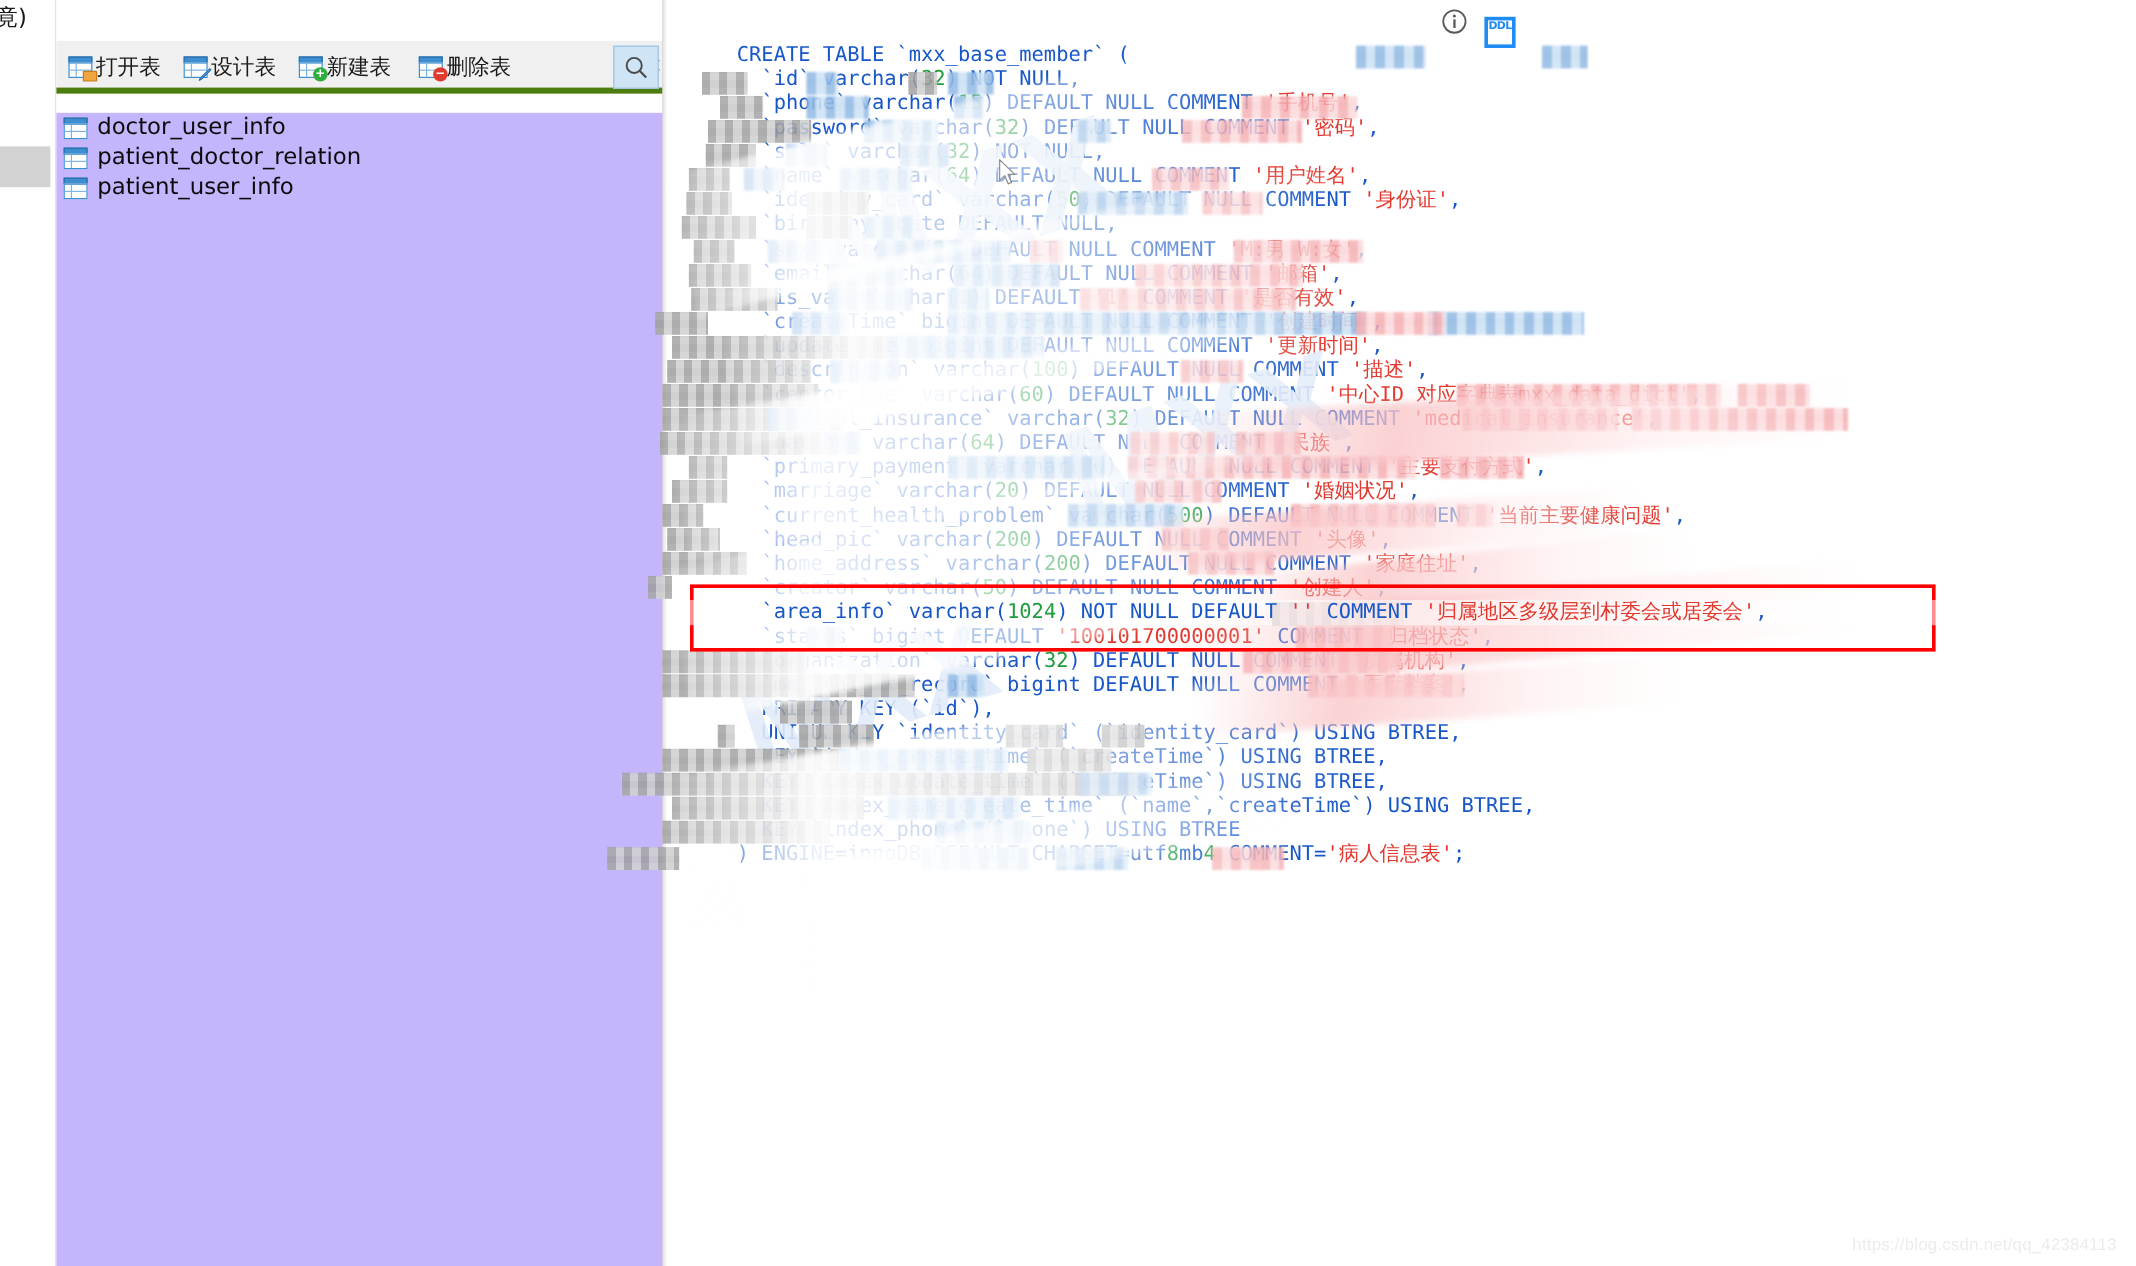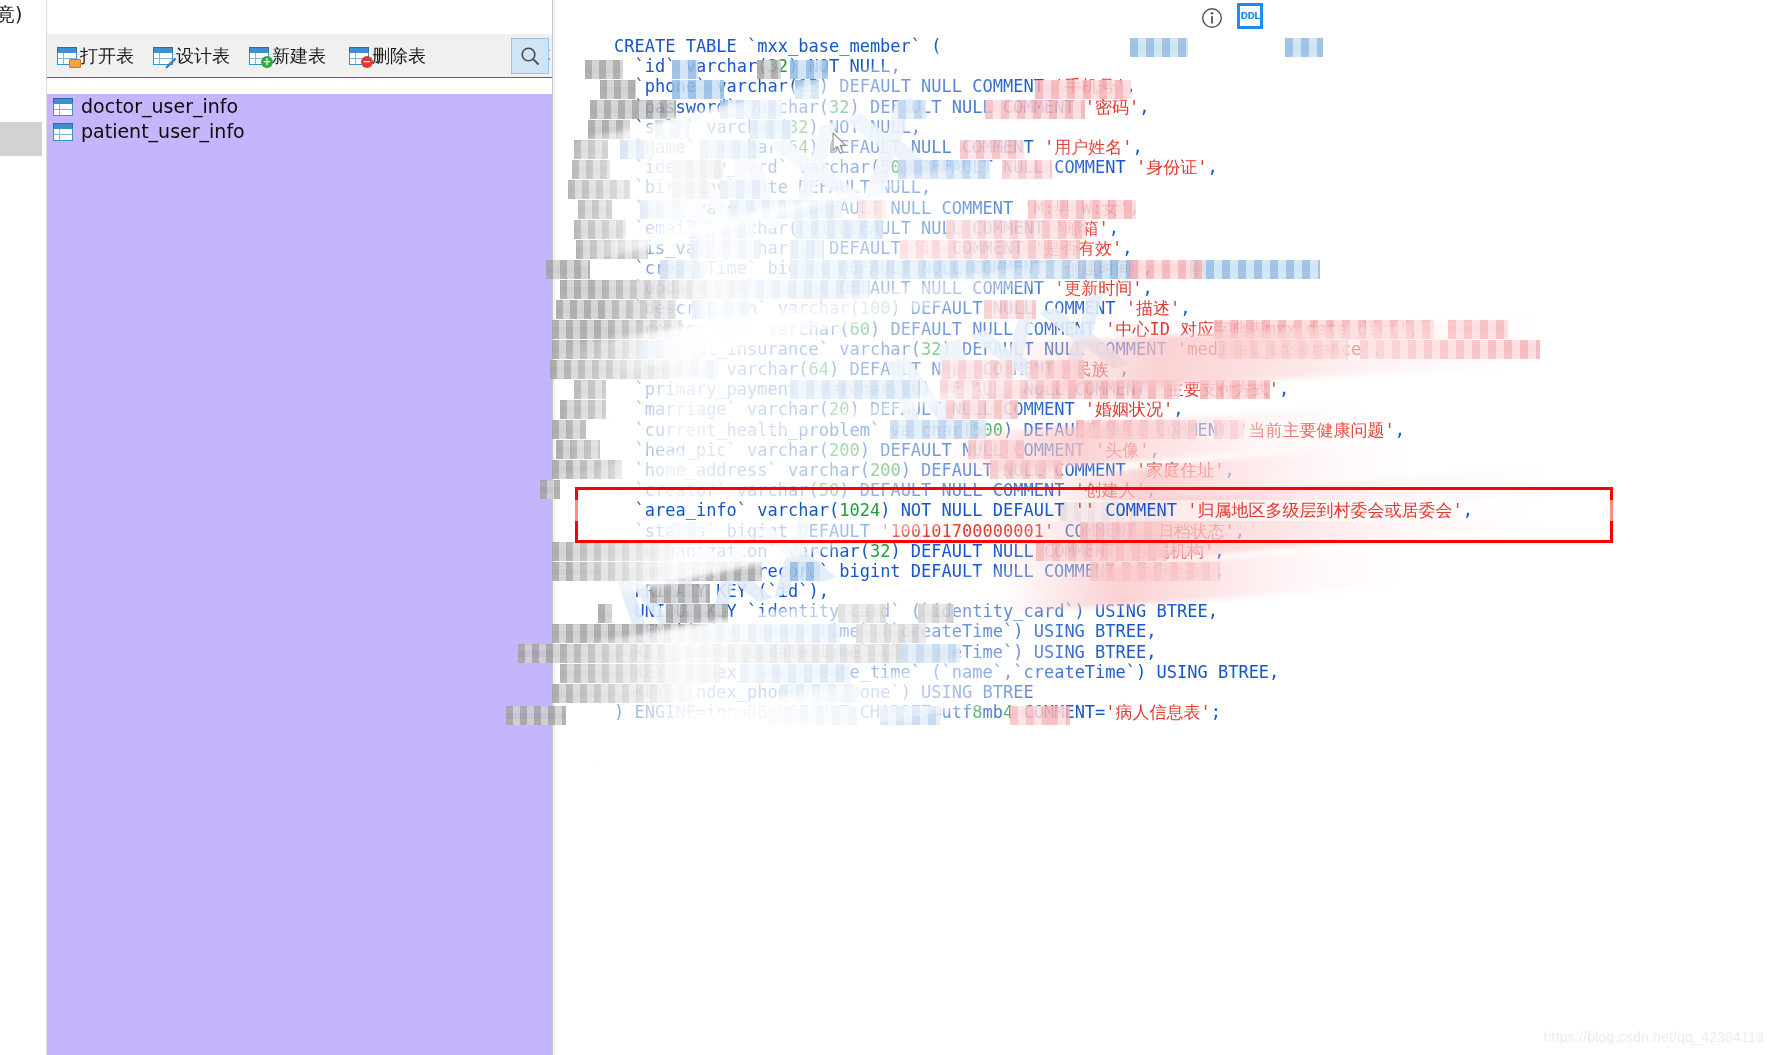--- a/index.html
+++ b/index.html
@@ -72,21 +72,21 @@
   .tabstrip-rest-right {
     position: absolute; left: 390px; top: 0;
     width: 115px; height: 33px;
     background: #ffffff;
   }
 
   .sidebar-toolbar {
     position: absolute; left: 0; top: 34px;
     width: 505px; height: 44px;
     background: #f0f0f0;
-    border-bottom: 1px solid #4d7c0f;
+    border-bottom: 5px solid #4d7c0f;
   }
   .tb-item {
     position: absolute; top: 6px;
     height: 32px;
     display: flex; align-items: center; gap: 3px;
     cursor: default;
     padding: 0 2px;
   }
   .tb-label {
     font-size: 18px; color: #1a1a1a;
@@ -214,25 +214,25 @@
   .ddl-header {
     position: absolute; left: 0; top: 0;
     width: 1225px; height: 36px;
   }
   .info-icon {
     position: absolute; left: 645px; top: 6px;
     width: 24px; height: 24px;
     cursor: pointer;
   }
   .ddl-btn {
-    position: absolute; left: 682px; top: 3px;
+    position: absolute; left: 682px; top: 14px;
     width: 26px; height: 26px;
     background: #ffffff;
     border: 3px solid #1f8bf5;
-    display: flex; align-items: center; justify-content: center;
+    display: flex; justify-content: center;
     cursor: pointer;
   }
   .ddl-btn span {
     font-size: 9px; font-weight: bold; color: #1f8bf5;
     letter-spacing: -0.5px;
     font-family: "DejaVu Sans", sans-serif;
   }
 
   
   .code {
@@ -383,20 +383,27 @@
       <span class="tb-caret">▼</span>
     </div>
 
     <div class="tablelist">
         <div class="tl-row">
           <span class="tbl-ico">
             <span class="hdr"></span>
             <span class="bdy"></span>
           </span>
           <span class="tl-name">doctor_user_info</span>
+        </div>
+        <div class="tl-row">
+          <span class="tbl-ico">
+            <span class="hdr"></span>
+            <span class="bdy"></span>
+          </span>
+          <span class="tl-name">patient_doctor_relation</span>
         </div>
         <div class="tl-row">
           <span class="tbl-ico">
             <span class="hdr"></span>
             <span class="bdy"></span>
           </span>
           <span class="tl-name">patient_user_info</span>
         </div>
       </div>
   </div>

